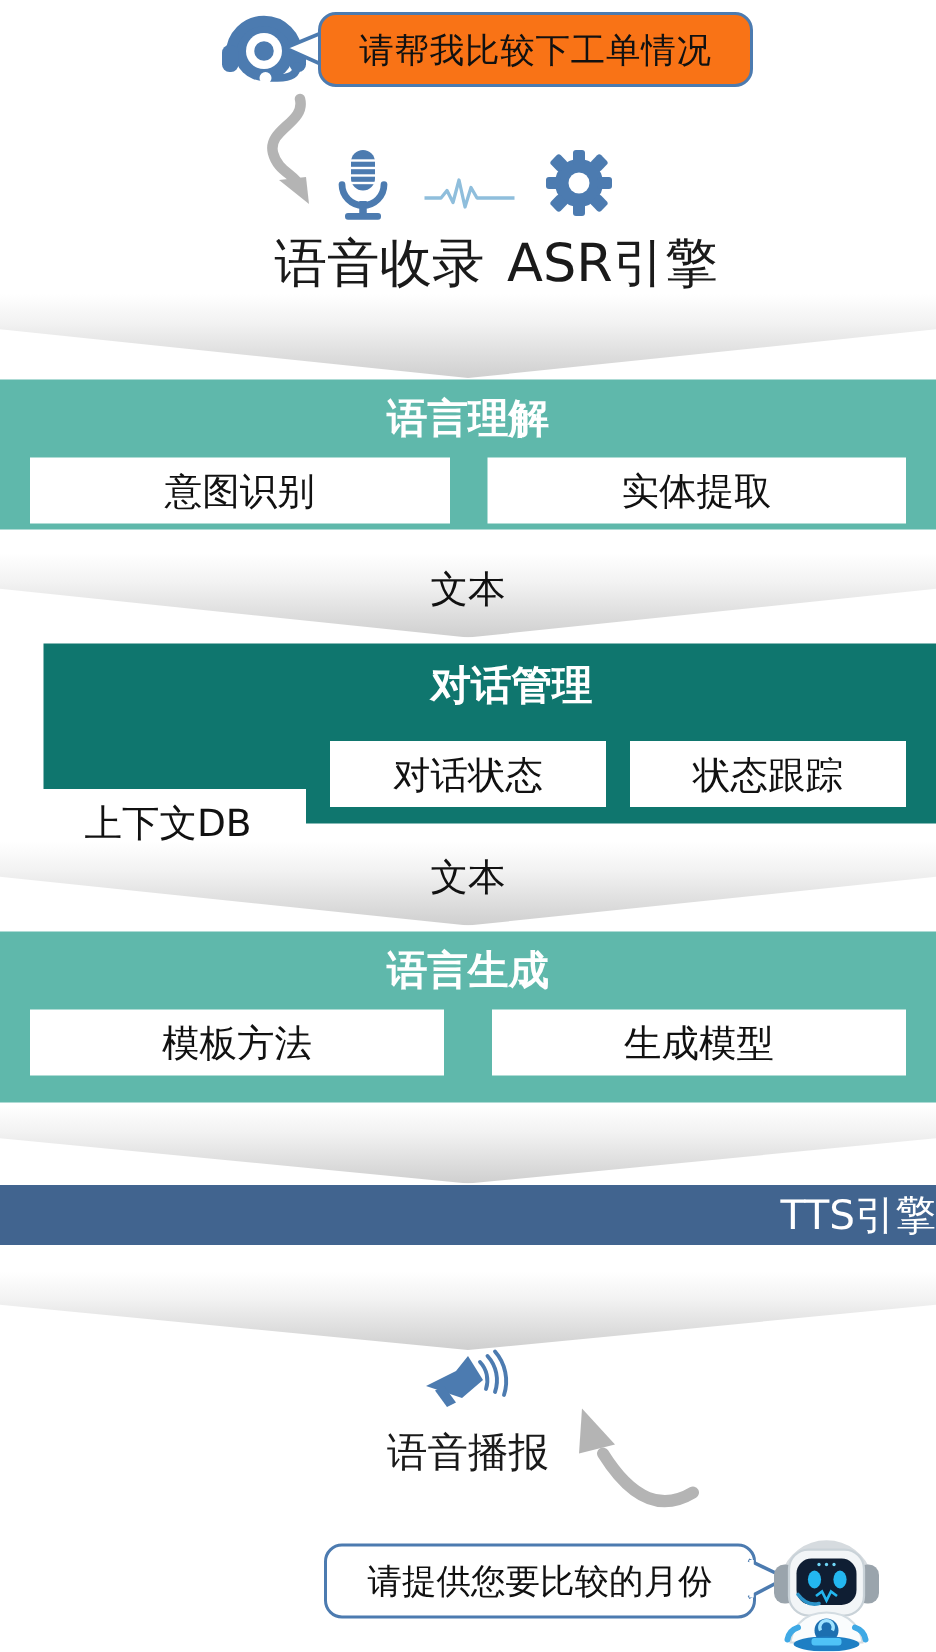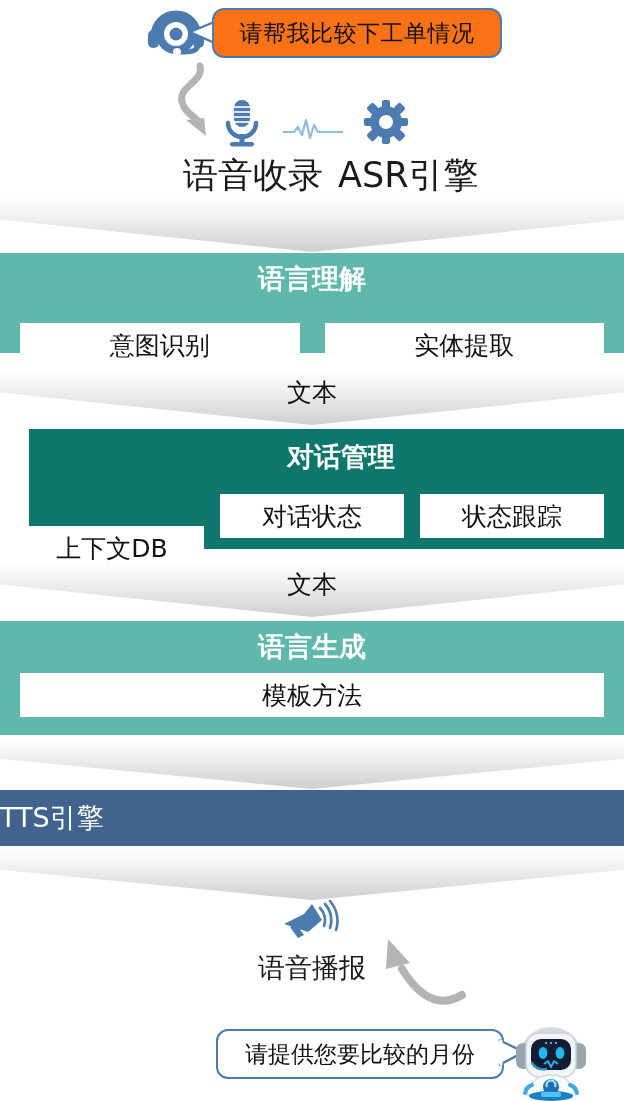--- a/index.html
+++ b/index.html
@@ -66,22 +66,22 @@
   .subrow { position: absolute; left: 0; width: 624px; display: flex; }
   .subbox {
     background: #ffffff; height: 44px;
     display: flex; align-items: center; justify-content: center;
     font-size: 25px; color: #111;
     font-family: "DejaVu Sans", "Liberation Sans", sans-serif;
   }
 
   
   .tts-bar {
-    position: absolute; left: 0; width: 624px; height: 56px;
-    display: flex; align-items: center; justify-content: flex-start;
+    position: absolute; left: 0; width: 624px; height: 40px;
+    display: flex; align-items: center; justify-content: flex-end;
   }
   .tts-bar .t {
     font-size: 27px; color: #ffffff;
     font-family: "DejaVu Sans", "Liberation Sans", sans-serif;
   }
 
   
   .speaker-icon { position: absolute; left: 282px; top: 898px; width: 60px; height: 44px; }
   .broadcast-label {
     position: absolute; left: 0; top: 950px; width: 624px; text-align: center;
@@ -176,21 +176,21 @@
   </div>
 
   <div class="cap-label l1">语音收录</div>
   <div class="cap-label l2">ASR引擎</div>
 
   <div class="chev" style="top:196px;height:56px;"></div>
 
   <div class="band" style="top:253px;height:100px;background:#5FB8AB;">
     <div class="band-title" style="padding-top:8px;">语言理解</div>
   </div>
-  <div class="subrow" style="top:305px;padding:0 20px;gap:25px;margin-top:18px;">
+  <div class="subrow" style="top:305px;padding:0 20px;gap:25px;">
     <div class="subbox" style="flex:1;">意图识别</div>
     <div class="subbox" style="flex:1;">实体提取</div>
   </div>
 
   <div class="chev" style="top:369px;height:56px;"></div>
   <div class="chev-label" style="top:376px;">文本</div>
 
   <div class="band" style="top:429px;height:120px;background:#0f766e;margin-left:29px;">
     <div class="band-title" style="padding-top:10px;">对话管理</div>
   </div>
@@ -201,20 +201,21 @@
   </div>
 
   <div class="chev" style="top:561px;height:56px;"></div>
   <div class="chev-label" style="top:568px;">文本</div>
 
   <div class="band" style="top:621px;height:114px;background:#5FB8AB;">
     <div class="band-title" style="padding-top:8px;">语言生成</div>
   </div>
   <div class="subrow" style="top:673px;padding:0 20px;gap:32px;">
     <div class="subbox" style="flex:1;">模板方法</div>
+    <div class="subbox" style="flex:1;">生成模型</div>
   </div>
 
   <div class="chev" style="top:737px;height:52px;"></div>
 
   <div class="tts-bar" style="top:790px;background:#41648F;">
     <span class="t">TTS引擎</span>
   </div>
 
   <div class="chev" style="top:848px;height:52px;"></div>
 

